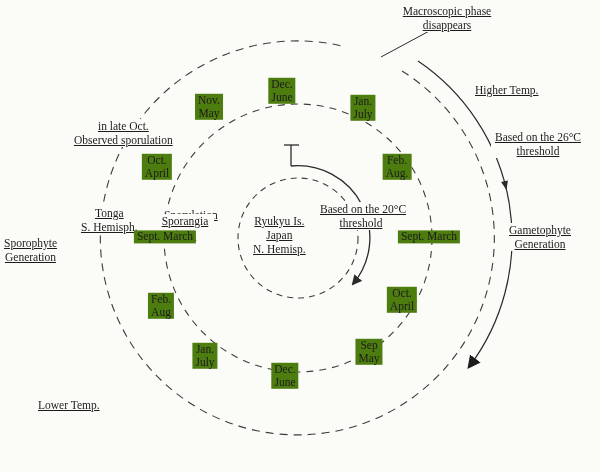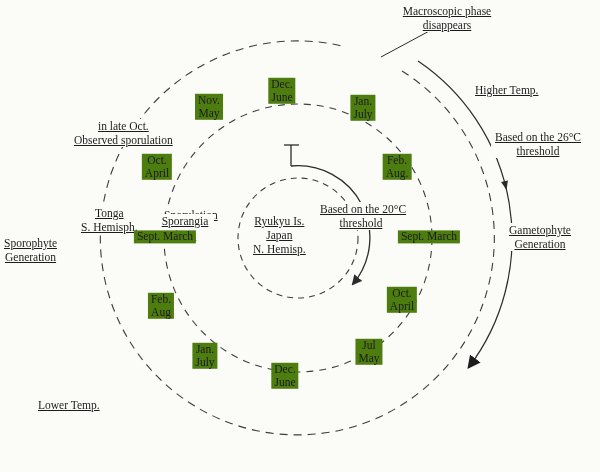--- a/index.html
+++ b/index.html
@@ -127,21 +127,21 @@
   </div>
   <div class="month" style="left:429px; top:237px;">
     <span>Sept. March</span>
     <span></span>
   </div>
   <div class="month" style="left:402px; top:300px;">
     <span>Oct.</span>
     <span>April</span>
   </div>
   <div class="month" style="left:369px; top:352px;">
-    <span>Jul</span>
+    <span>Sep</span>
     <span>May</span>
   </div>
   <div class="month" style="left:285px; top:376px;">
     <span>Dec.</span>
     <span>June</span>
   </div>
   <div class="month" style="left:205px; top:356px;">
     <span>Jan.</span>
     <span>July</span>
   </div>

